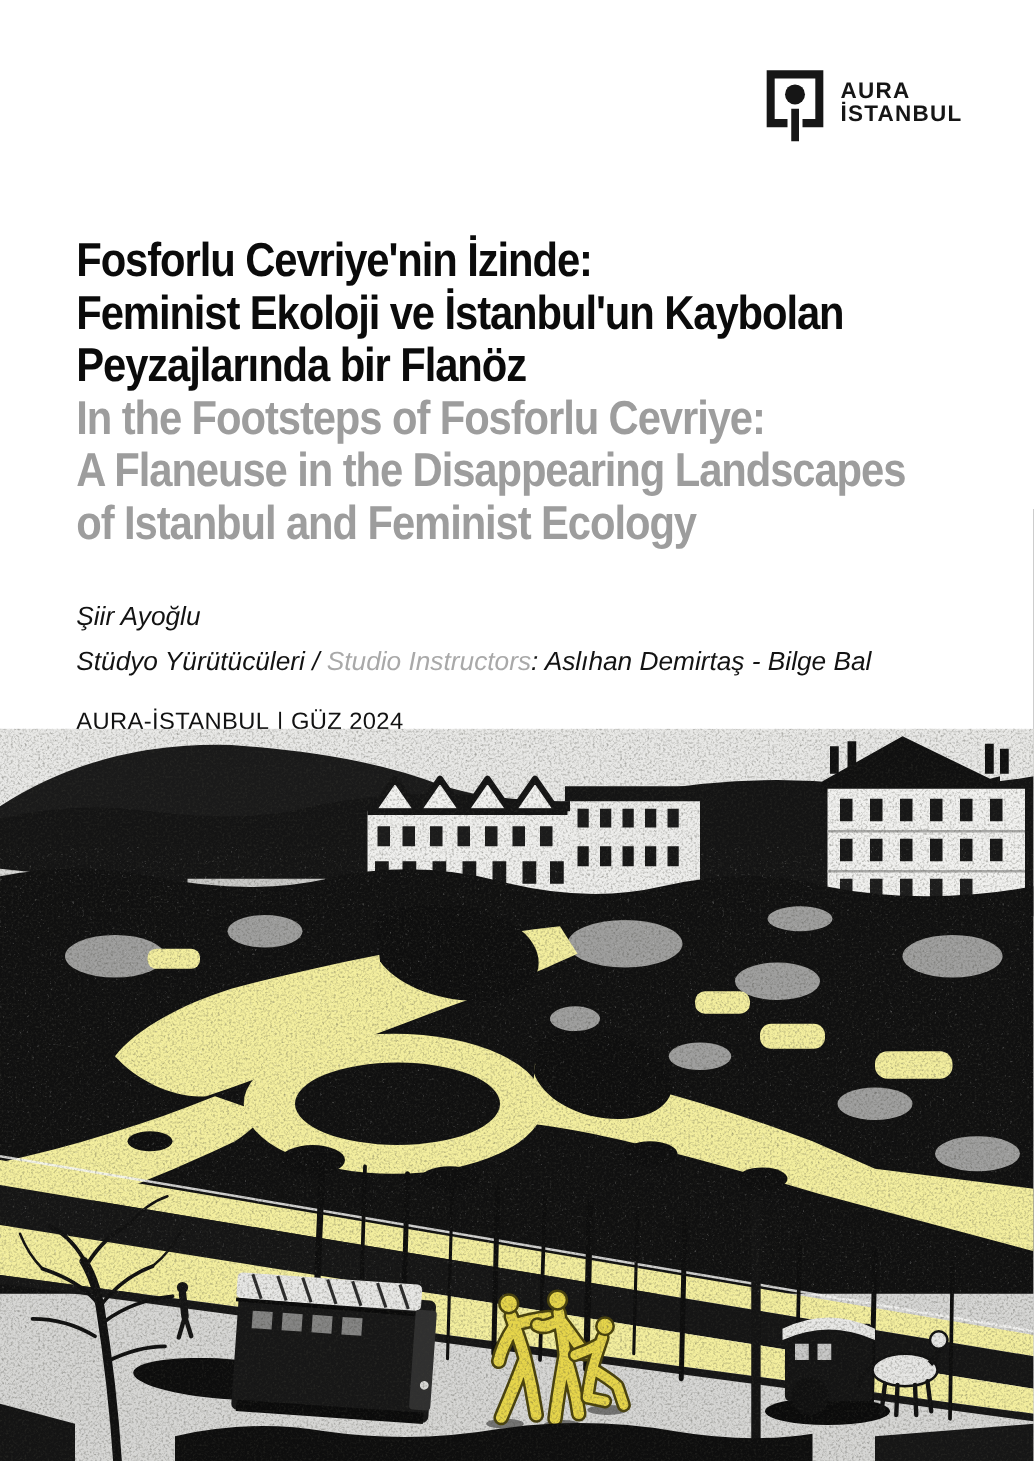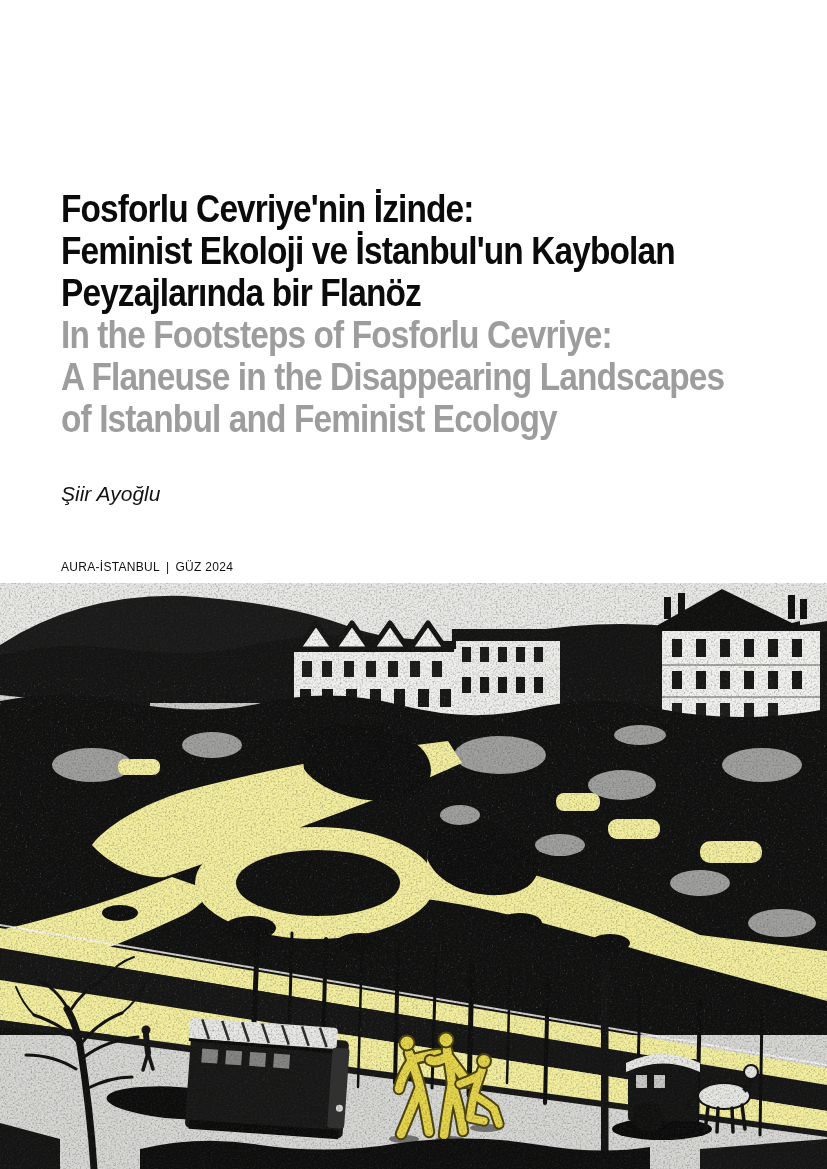--- a/index.html
+++ b/index.html
@@ -19,44 +19,56 @@
     transform:scaleX(0.88);transform-origin:left top;}
   .t-line{font-weight:700;font-size:38px;line-height:42px;letter-spacing:-1px;
     white-space:nowrap;}
   .t-tr{color:#0b0b0b;}
   .t-en{color:#9d9d9d;}
   .author{position:absolute;left:61px;top:460px;font-style:italic;font-size:21px;
     line-height:26px;color:#131313;white-space:nowrap;text-align:center;}
   .instructors{position:absolute;left:61px;top:496px;font-style:italic;font-size:21px;
     line-height:26px;color:#131313;white-space:nowrap;}
   .instructors .muted{color:#a9a9a9;}
-  .meta-line{position:absolute;left:61px;top:548px;font-size:12px;letter-spacing:.3px;
+  .meta-line{position:absolute;left:61px;top:548px;font-size:19px;letter-spacing:.3px;
     color:#121212;white-space:nowrap;font-weight:400;}
   .meta-line .bar{padding:0 6px;}
   
   .hero{position:absolute;left:0;top:583px;width:827px;height:586px;margin:0;}
   .hero svg{display:block;width:827px;height:586px;}
 </style>
 </head>
 <body>
 
 <div class="page">
 
+  <header class="logo">
+    <svg class="logo-mark" width="46" height="58" viewBox="0 0 46 58" aria-hidden="true">
+      <path d="M17,42.5 H3.5 V3.5 H42.5 V42.5 H29" fill="none" stroke="#161616" stroke-width="6.5"></path>
+      <circle cx="23" cy="19.5" r="8" fill="#161616"></circle>
+      <rect x="20" y="31" width="6.2" height="26" fill="#161616"></rect>
+    </svg>
+    <div class="logo-text">
+      <span>AURA</span>
+      <span>İSTANBUL</span>
+    </div>
+  </header>
 
   <div class="titles">
     <div class="t-line t-tr">Fosforlu Cevriye'nin İzinde:</div>
     <div class="t-line t-tr">Feminist Ekoloji ve İstanbul'un Kaybolan</div>
     <div class="t-line t-tr">Peyzajlarında bir Flanöz</div>
     <div class="t-line t-en">In the Footsteps of Fosforlu Cevriye:</div>
     <div class="t-line t-en">A Flaneuse in the Disappearing Landscapes</div>
     <div class="t-line t-en">of Istanbul and Feminist Ecology</div>
   </div>
 
   <p class="author">Şiir Ayoğlu</p>
 
+  <p class="instructors"><span>Stüdyo Yürütücüleri / </span><span class="muted">Studio Instructors</span><span>: </span><span>Aslıhan Demirtaş - Bilge Bal</span></p>
 
   <p class="meta-line"><span>AURA-İSTANBUL</span><span class="bar">|</span><span>GÜZ 2024</span></p>
 
   <figure class="hero" aria-label="High-contrast black-and-white archival view of an Istanbul park and boulevard: hillside and mansions behind, winding garden paths highlighted in pale yellow, a tram, a horse carriage, a street pole, a bare tree, and three strolling figures highlighted in bright yellow.">
     <svg viewBox="0 0 827 586" preserveAspectRatio="none">
       <defs>
         <filter id="grainB" x="0" y="0" width="100%" height="100%">
           <feTurbulence type="fractalNoise" baseFrequency="0.55" numOctaves="2" seed="7"></feTurbulence>
           <feColorMatrix type="matrix" values="0 0 0 0 0.05  0 0 0 0 0.05  0 0 0 0 0.04  1.1 1.1 1.1 0 -1.55"></feColorMatrix>
         </filter>

